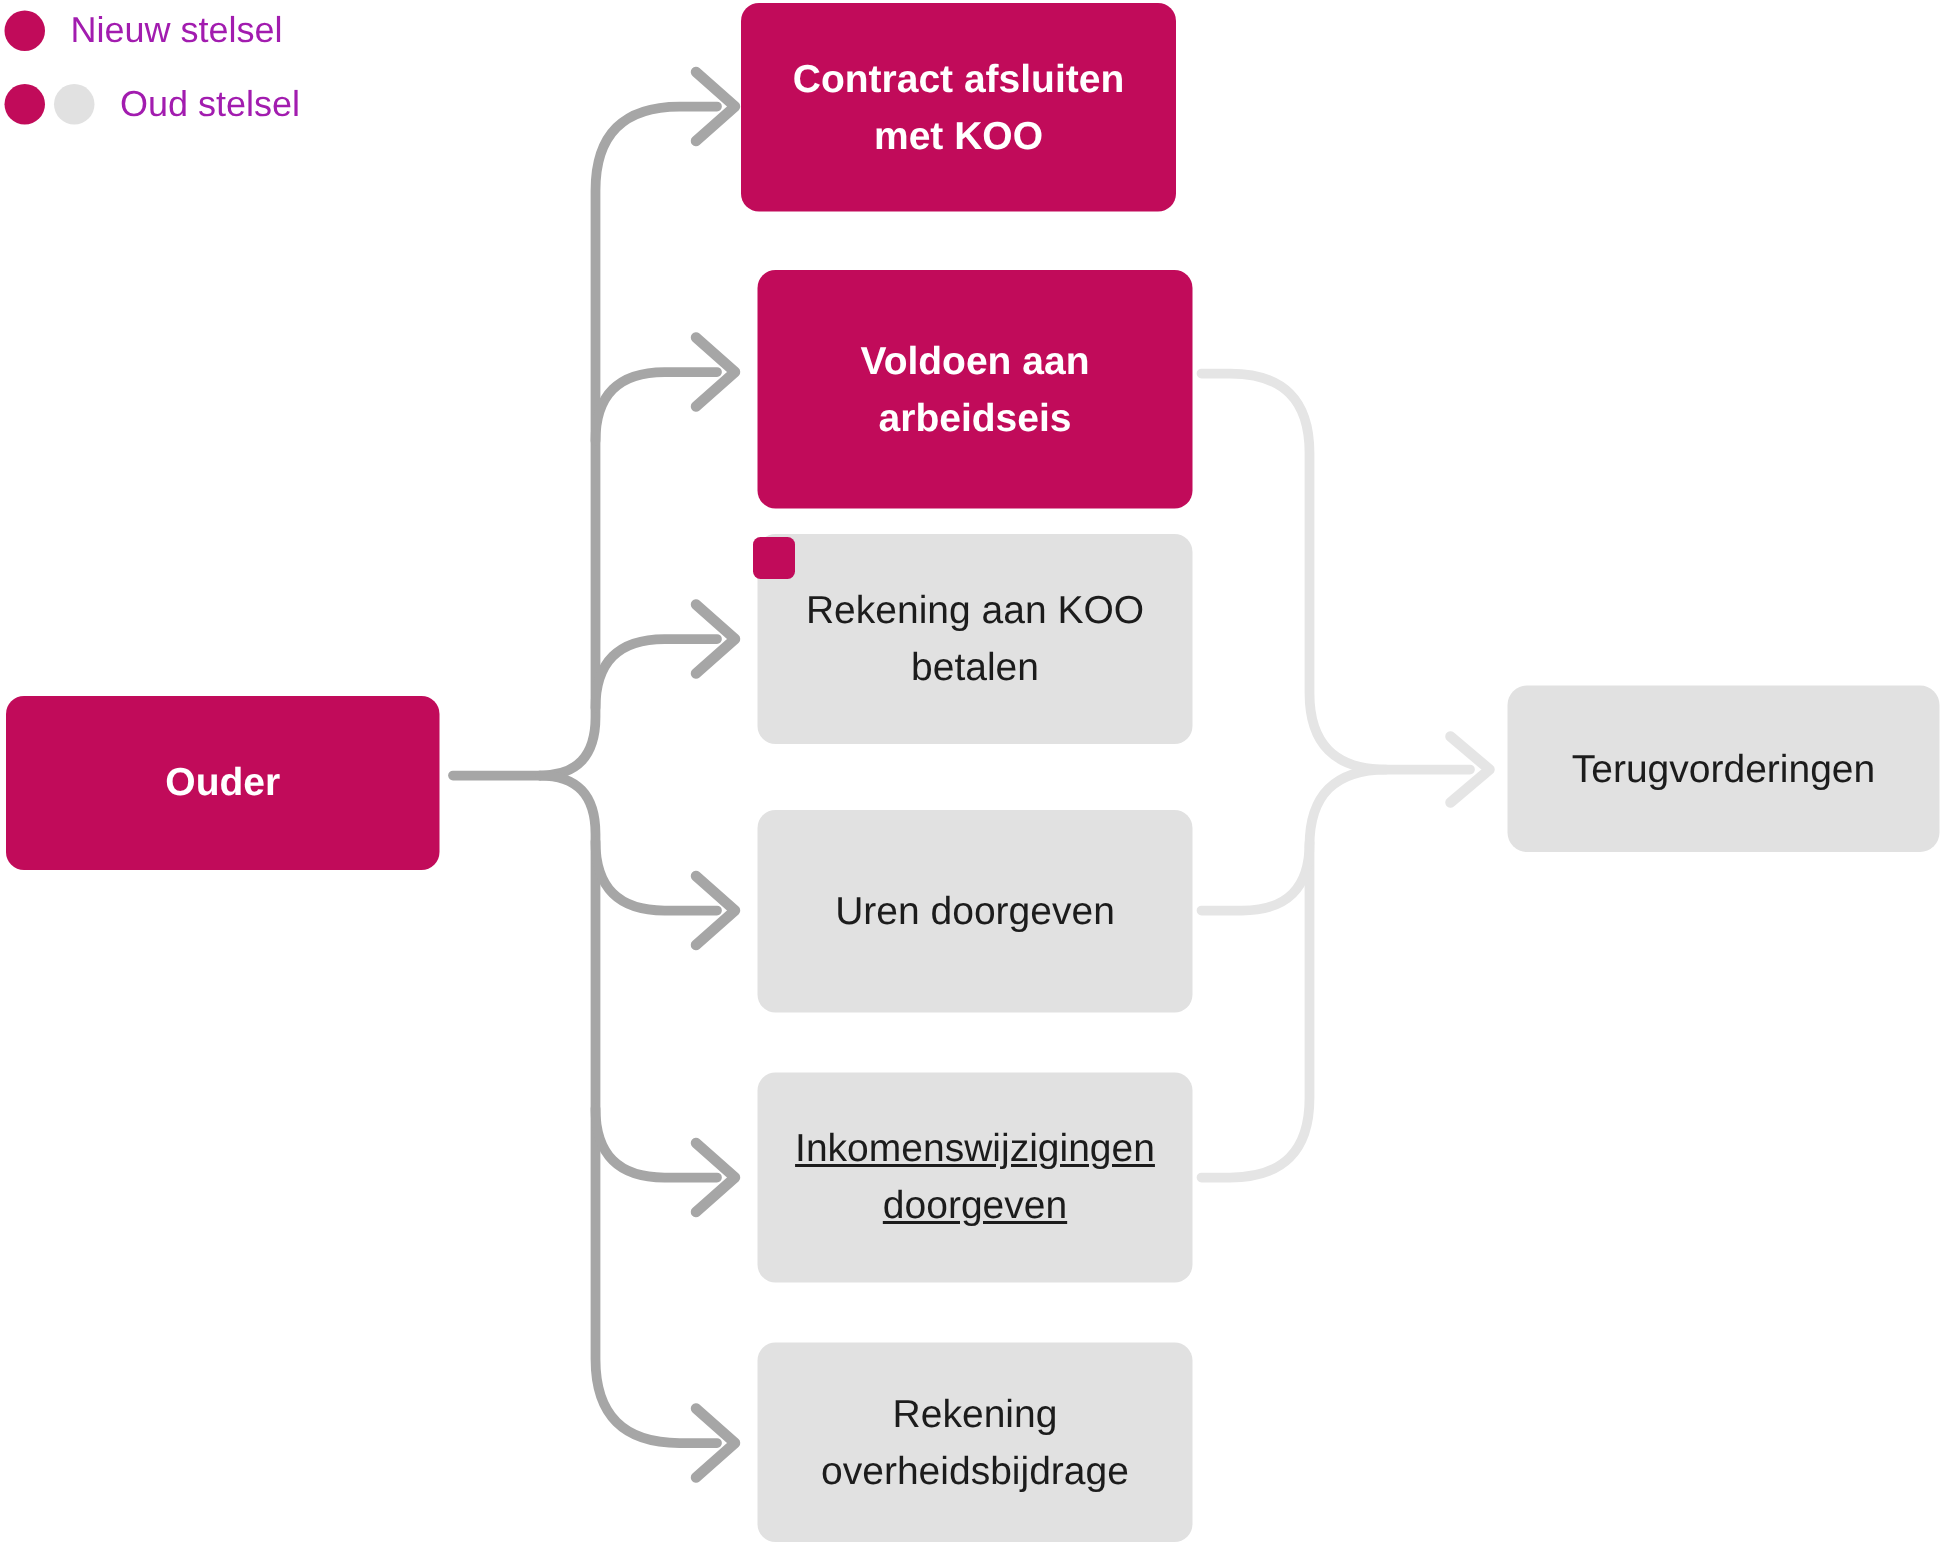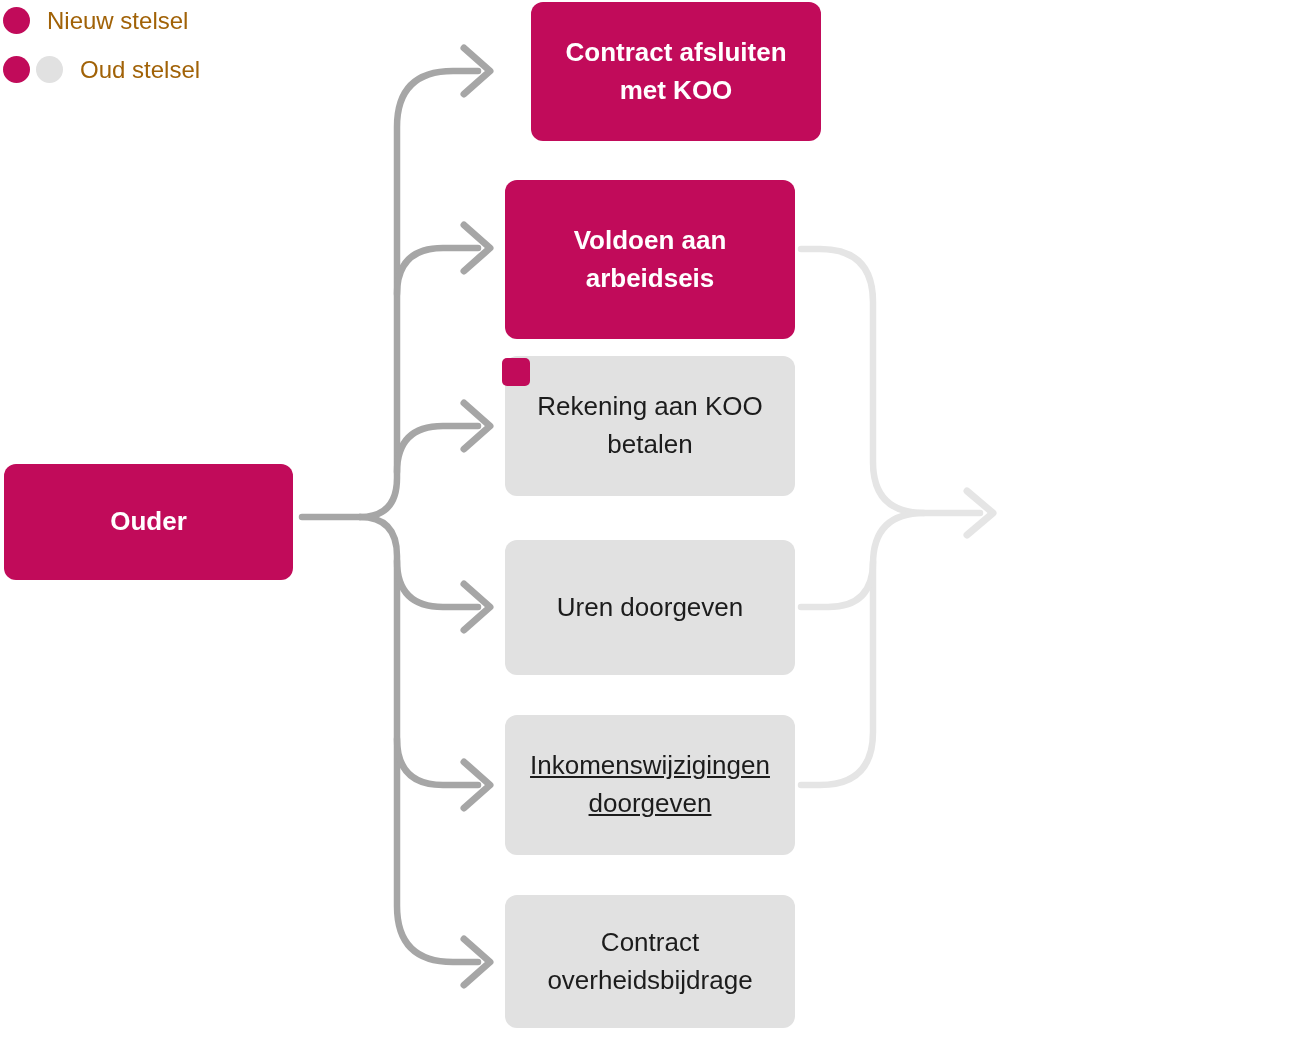--- a/index.html
+++ b/index.html
@@ -64,26 +64,26 @@
     height: 27px;
     border-radius: 50%;
     flex: 0 0 auto;
   }
   .dot.new { background: #C10B5A; }
   .dot.old { background: #E1E1E1; }
   .dot + .dot { margin-left: 6px; }
   .legend-label {
     margin-left: 17px;
     font-size: 24px;
-    color: #a16207;
+    color: #a21caf;
     white-space: nowrap;
   }
   
   #node-ouder     { left: 4px;    top: 464px; width: 289px; height: 116px; }
-  #node-task-0    { left: 531px;  top: 2px;   width: 290px; height: 139px; }
+  #node-task-0    { left: 494px;  top: 2px;   width: 290px; height: 139px; }
   #node-task-1    { left: 505px;  top: 180px; width: 290px; height: 159px; }
   #node-task-2    { left: 505px;  top: 356px; width: 290px; height: 140px; }
   #node-task-3    { left: 505px;  top: 540px; width: 290px; height: 135px; }
   #node-task-4    { left: 505px;  top: 715px; width: 290px; height: 140px; text-decoration: underline; }
   #node-task-5    { left: 505px;  top: 895px; width: 290px; height: 133px; }
   #node-terug     { left: 1005px; top: 457px; width: 288px; height: 111px; border-radius: 13px; }
 </style>
 </head>
 <body>
 
@@ -150,17 +150,20 @@
   <div id="node-task-2" class="node old">
     <span class="corner-badge"></span>
     <span>Rekening aan KOO betalen</span>
   </div>
 
   <div id="node-task-4" class="node old">
     <span>Inkomenswijzigingen doorgeven</span>
   </div>
 
   <div id="node-task-5" class="node old">
-    <span>Contract overheidsbijdrage</span>
+    <span>Rekening overheidsbijdrage</span>
   </div>
 
+  <div id="node-terug" class="node old">
+    <span>Terugvorderingen</span>
+  </div>
 
 </div>
 
 </body></html>

